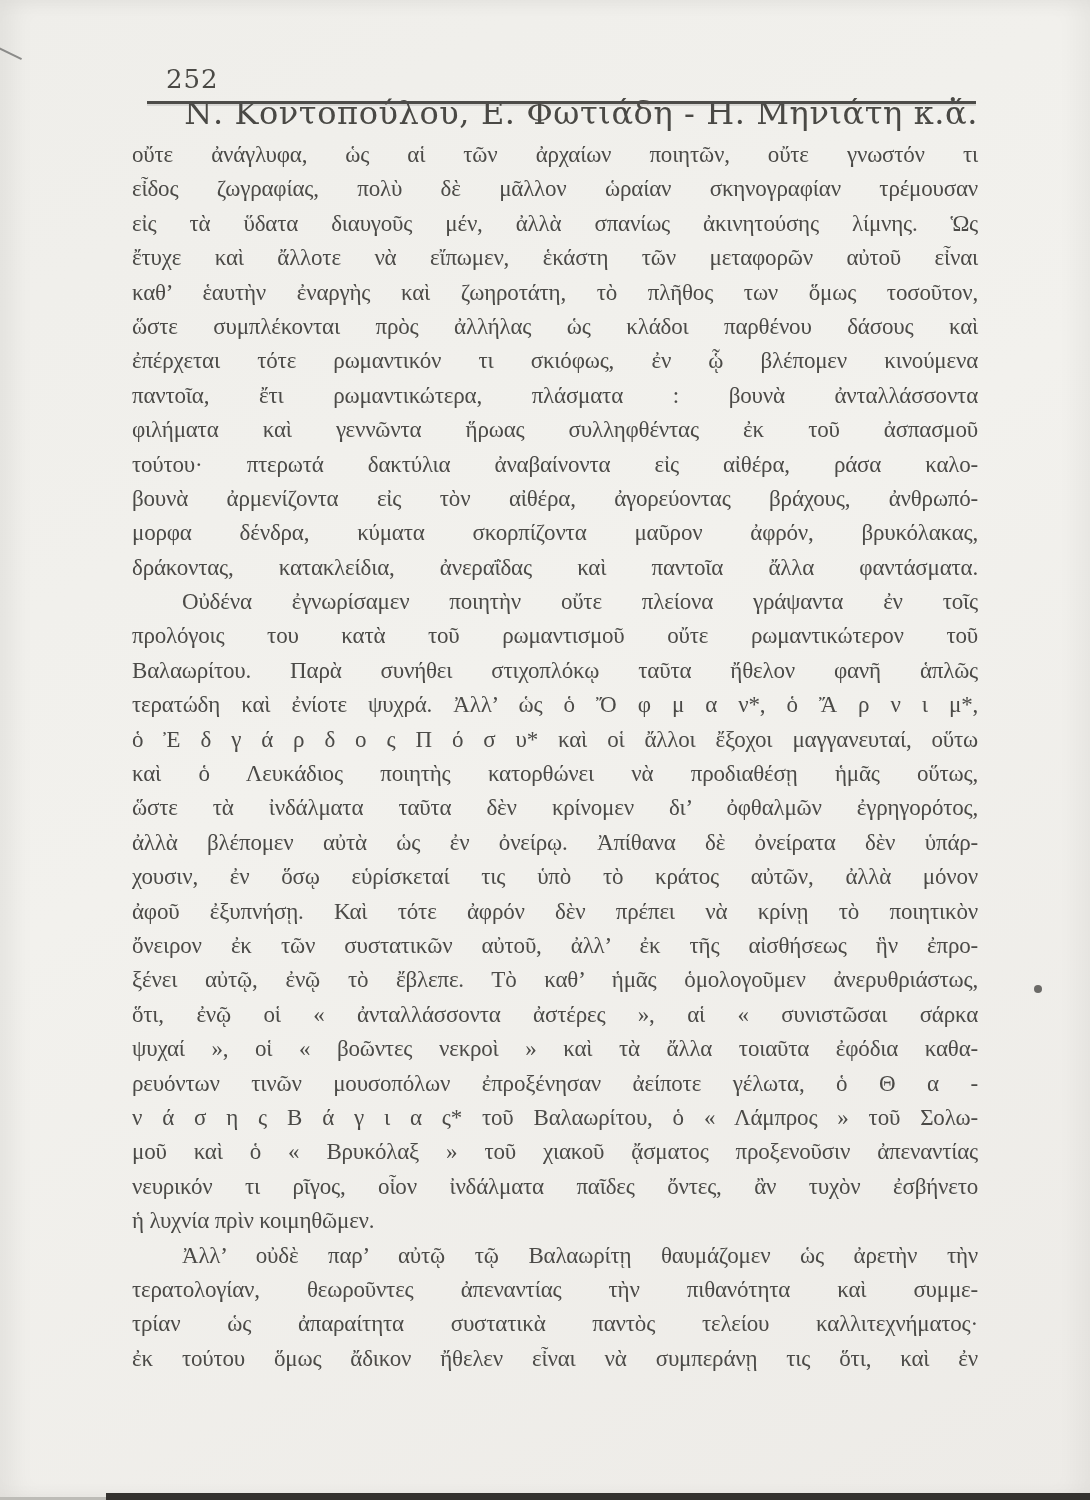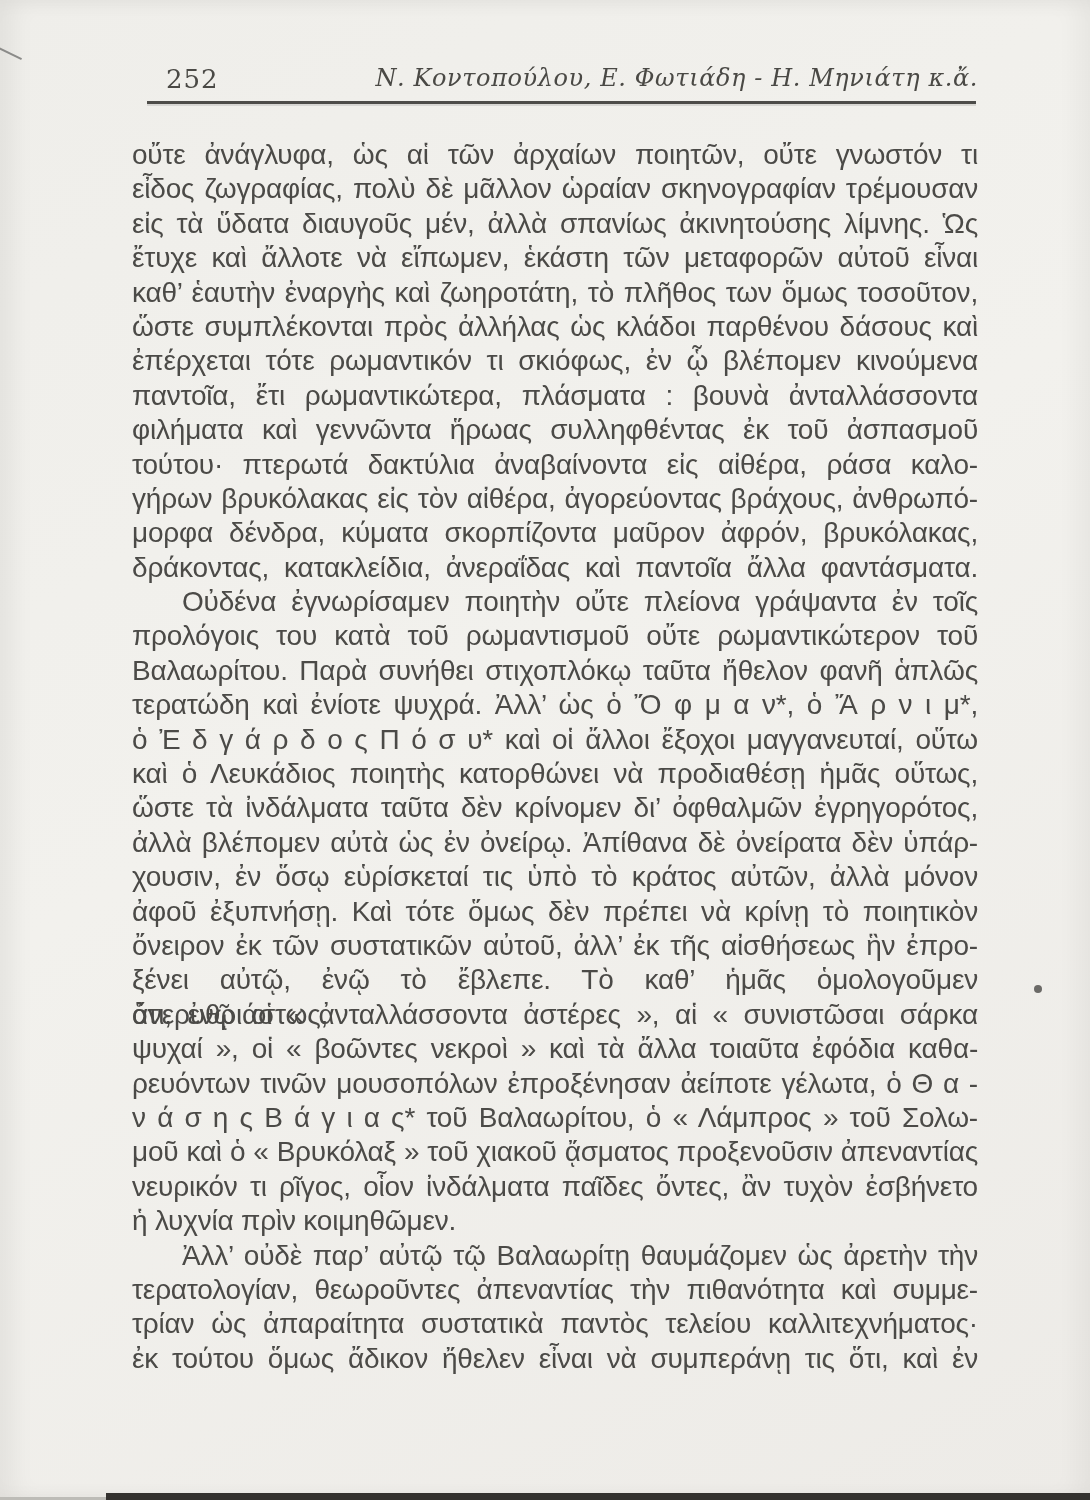--- a/index.html
+++ b/index.html
@@ -24,42 +24,41 @@
     color: #4a4945;
     margin-left: 18px;
   }
   .pagenum {
     float: left;
     font-size: 26px;
     letter-spacing: 1px;
   }
   .running {
     float: right;
-    font-size: 24px;
+    font-size: 32px;
     letter-spacing: 0.6px;
-    font-style: italic;
   }
   .rule {
     position: absolute;
     top: 101px;
     left: 147px;
     width: 829px;
     height: 3px;
     background: #4d4c49;
     box-shadow: 0 2px 0 rgba(77,76,73,0.15);
   }
 
   
   .bodytext {
     position: absolute;
     top: 138px;
     left: 132px;
     width: 846px;
-    font-family: Liberation Sans, sans-serif;
-    font-size: 28px;
+    font-family: Liberation Serif, serif;
+    font-size: 23px;
     line-height: 34.4px;
     letter-spacing: -0.2px;
     color: #4b4a47;
   }
   .line {
     text-align: justify;
     text-align-last: justify;
     height: 34.4px;
   }
   .line.indent { text-indent: 50px; }
@@ -119,33 +118,33 @@
       <div class="line">οὔτε ἀνάγλυφα, ὡς αἱ τῶν ἀρχαίων ποιητῶν, οὔτε γνωστόν τι</div>
       <div class="line">εἶδος ζωγραφίας, πολὺ δὲ μᾶλλον ὡραίαν σκηνογραφίαν τρέμουσαν</div>
       <div class="line">εἰς τὰ ὕδατα διαυγοῦς μέν, ἀλλὰ σπανίως ἀκινητούσης λίμνης. Ὡς</div>
       <div class="line">ἔτυχε καὶ ἄλλοτε νὰ εἴπωμεν, ἑκάστη τῶν μεταφορῶν αὐτοῦ εἶναι</div>
       <div class="line">καθ’ ἑαυτὴν ἐναργὴς καὶ ζωηροτάτη, τὸ πλῆθος των ὅμως τοσοῦτον,</div>
       <div class="line">ὥστε συμπλέκονται πρὸς ἀλλήλας ὡς κλάδοι παρθένου δάσους καὶ</div>
       <div class="line">ἐπέρχεται τότε ρωμαντικόν τι σκιόφως, ἐν ᾧ βλέπομεν κινούμενα</div>
       <div class="line">παντοῖα, ἔτι ρωμαντικώτερα, πλάσματα : βουνὰ ἀνταλλάσσοντα</div>
       <div class="line">φιλήματα καὶ γεννῶντα ἥρωας συλληφθέντας ἐκ τοῦ ἀσπασμοῦ</div>
       <div class="line">τούτου· πτερωτά δακτύλια ἀναβαίνοντα εἰς αἰθέρα, ράσα καλο-</div>
-      <div class="line">γήρων βρυκόλακας εἰς τὸν αἰθέρα, ἀγορεύοντας βράχους, ἀνθρωπό-</div>
+      <div class="line">βουνὰ ἀρμενίζοντα εἰς τὸν αἰθέρα, ἀγορεύοντας βράχους, ἀνθρωπό-</div>
       <div class="line">μορφα δένδρα, κύματα σκορπίζοντα μαῦρον ἀφρόν, βρυκόλακας,</div>
       <div class="line">δράκοντας, κατακλείδια, ἀνεραΐδας καὶ παντοῖα ἄλλα φαντάσματα.</div>
       <div class="line indent">Οὐδένα ἐγνωρίσαμεν ποιητὴν οὔτε πλείονα γράψαντα ἐν τοῖς</div>
       <div class="line">προλόγοις του κατὰ τοῦ ρωμαντισμοῦ οὔτε ρωμαντικώτερον τοῦ</div>
       <div class="line">Βαλαωρίτου. Παρὰ συνήθει στιχοπλόκῳ ταῦτα ἤθελον φανῆ ἁπλῶς</div>
       <div class="line">τερατώδη καὶ ἐνίοτε ψυχρά. Ἀλλ’ ὡς ὁ Ὄ φ μ α ν*, ὁ Ἄ ρ ν ι μ*,</div>
       <div class="line">ὁ Ἐ δ γ ά ρ δ ο ς  Π ό σ υ* καὶ οἱ ἄλλοι ἔξοχοι μαγγανευταί, οὕτω</div>
       <div class="line">καὶ ὁ Λευκάδιος ποιητὴς κατορθώνει νὰ προδιαθέσῃ ἡμᾶς οὕτως,</div>
       <div class="line">ὥστε τὰ ἰνδάλματα ταῦτα δὲν κρίνομεν δι’ ὀφθαλμῶν ἐγρηγορότος,</div>
       <div class="line">ἀλλὰ βλέπομεν αὐτὰ ὡς ἐν ὀνείρῳ. Ἀπίθανα δὲ ὀνείρατα δὲν ὑπάρ-</div>
       <div class="line">χουσιν, ἐν ὅσῳ εὑρίσκεταί τις ὑπὸ τὸ κράτος αὐτῶν, ἀλλὰ μόνον</div>
-      <div class="line">ἀφοῦ ἐξυπνήσῃ. Καὶ τότε ὅμως δὲν πρέπει νὰ κρίνῃ τὸ ποιητικὸν</div>
+      <div class="line">ἀφοῦ ἐξυπνήσῃ. Καὶ τότε ἀφρόν δὲν πρέπει νὰ κρίνῃ τὸ ποιητικὸν</div>
       <div class="line">ὄνειρον ἐκ τῶν συστατικῶν αὐτοῦ, ἀλλ’ ἐκ τῆς αἰσθήσεως ἣν ἐπρο-</div>
       <div class="line">ξένει αὐτῷ, ἐνῷ τὸ ἔβλεπε. Τὸ καθ’ ἡμᾶς ὁμολογοῦμεν ἀνερυθριάστως,</div>
       <div class="line">ὅτι, ἐνῷ οἱ « ἀνταλλάσσοντα ἀστέρες », αἱ « συνιστῶσαι σάρκα</div>
       <div class="line">ψυχαί », οἱ « βοῶντες νεκροὶ » καὶ τὰ ἄλλα τοιαῦτα ἐφόδια καθα-</div>
       <div class="line">ρευόντων τινῶν μουσοπόλων ἐπροξένησαν ἀείποτε γέλωτα, ὁ Θ α -</div>
       <div class="line">ν ά σ η ς  Β ά γ ι α ς* τοῦ Βαλαωρίτου, ὁ « Λάμπρος » τοῦ Σολω-</div>
       <div class="line">μοῦ καὶ ὁ « Βρυκόλαξ » τοῦ χιακοῦ ᾄσματος προξενοῦσιν ἀπεναντίας</div>
       <div class="line">νευρικόν τι ρῖγος, οἷον ἰνδάλματα παῖδες ὄντες, ἂν τυχὸν ἐσβήνετο</div>
       <div class="line nojust">ἡ λυχνία πρὶν κοιμηθῶμεν.</div>
       <div class="line indent">Ἀλλ’ οὐδὲ παρ’ αὐτῷ τῷ Βαλαωρίτῃ θαυμάζομεν ὡς ἀρετὴν τὴν</div>

